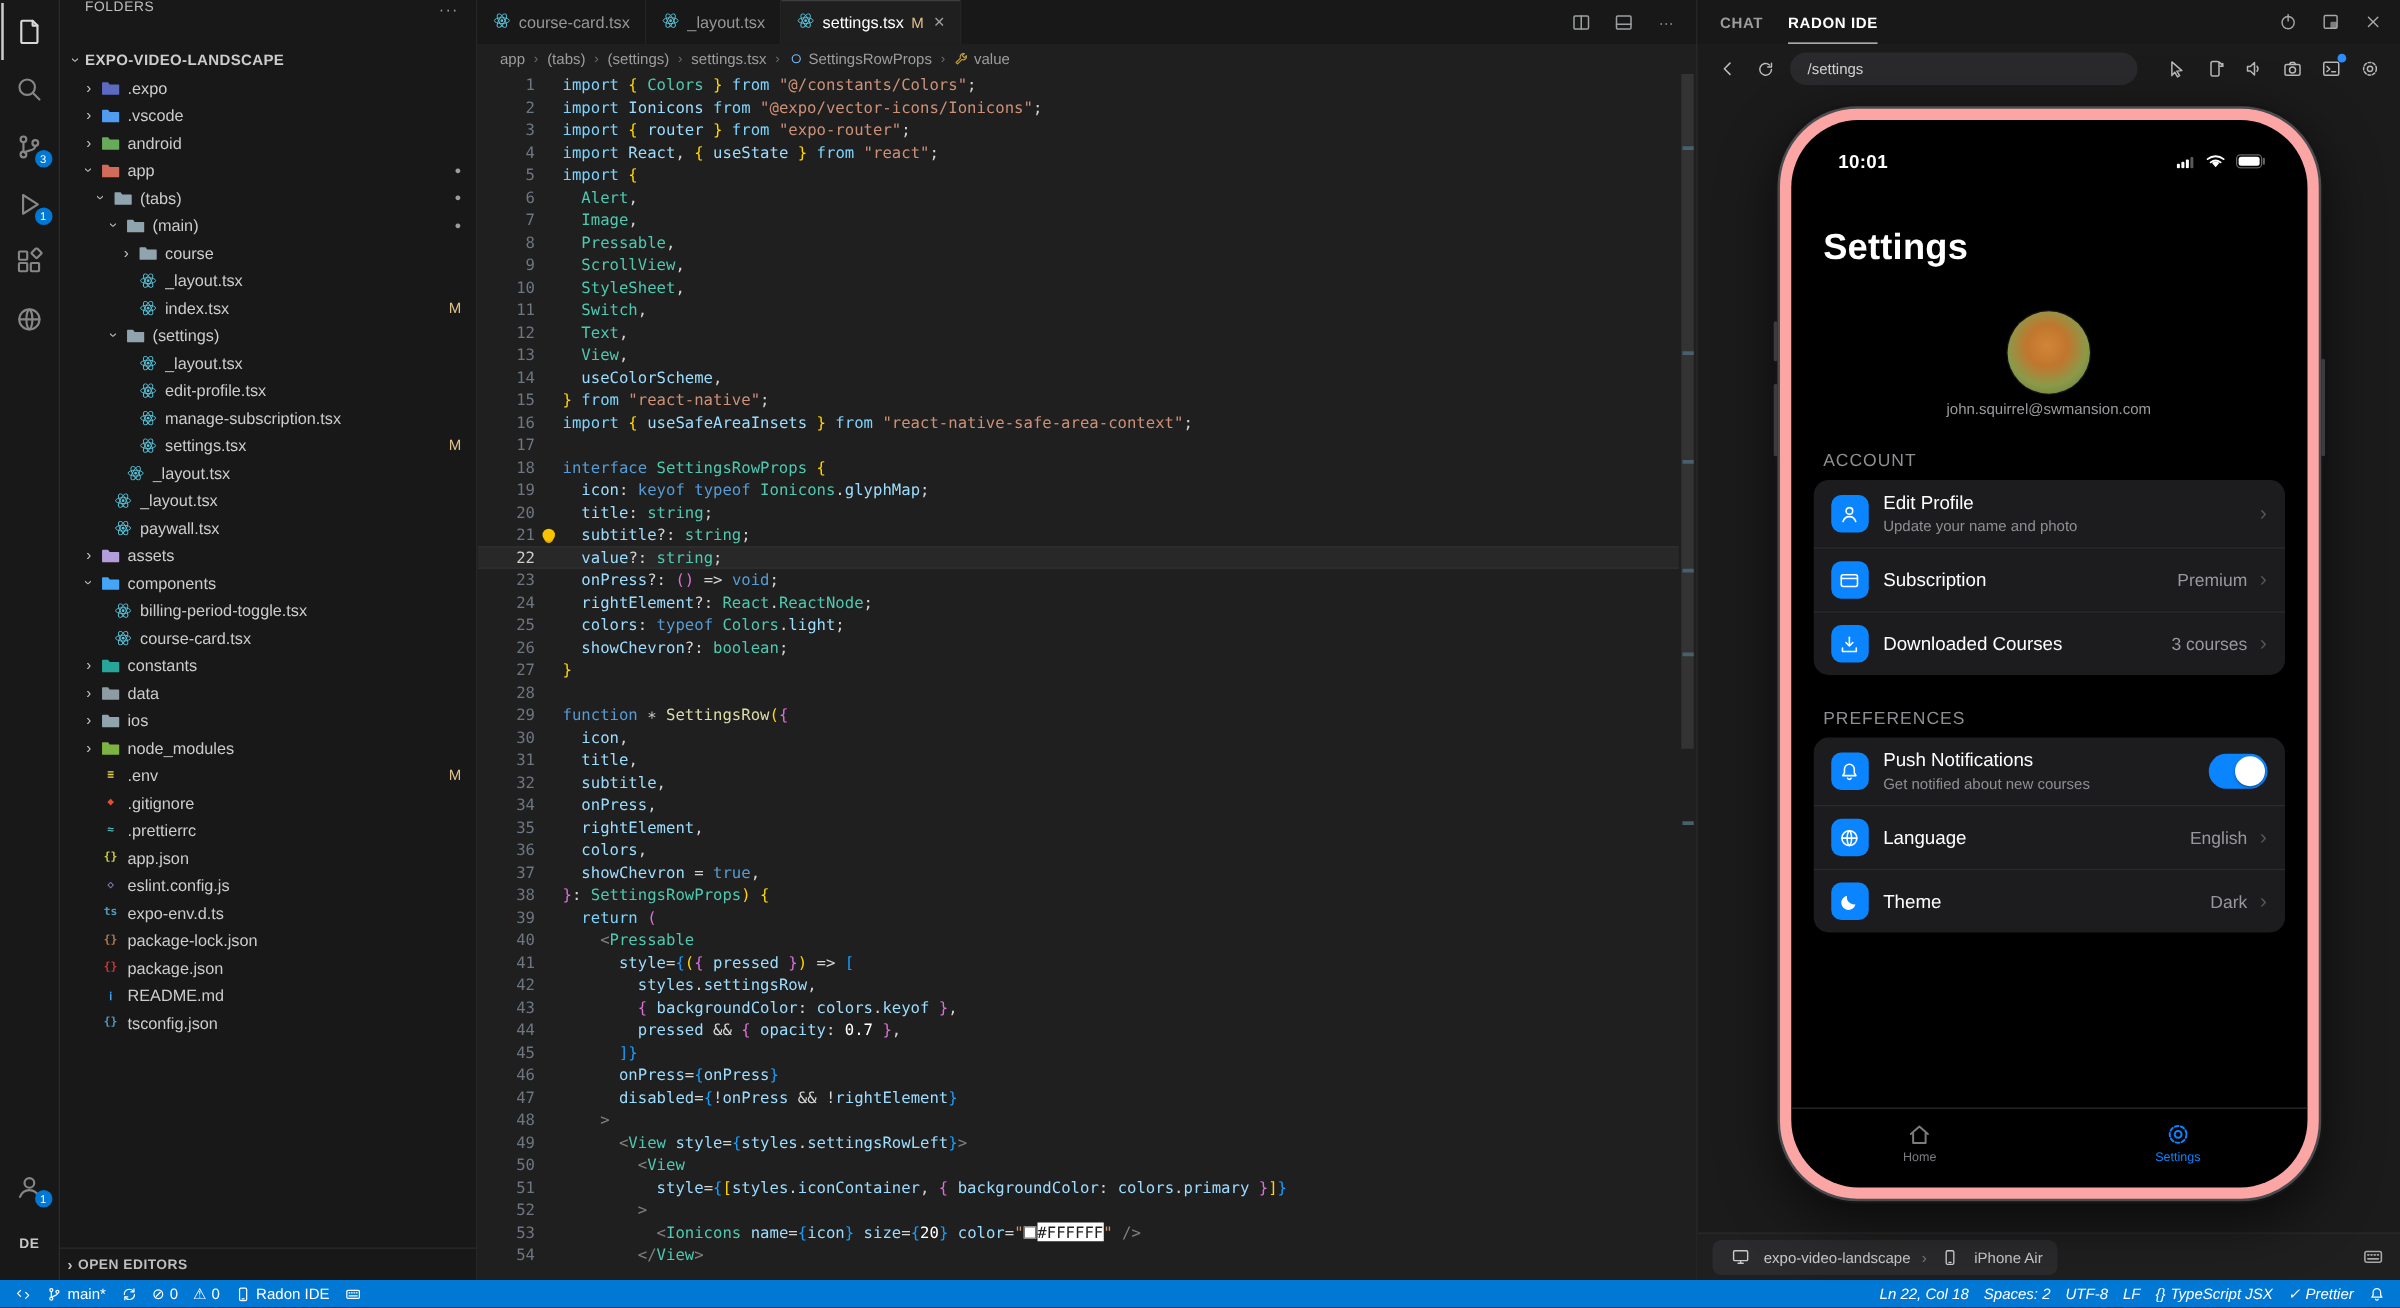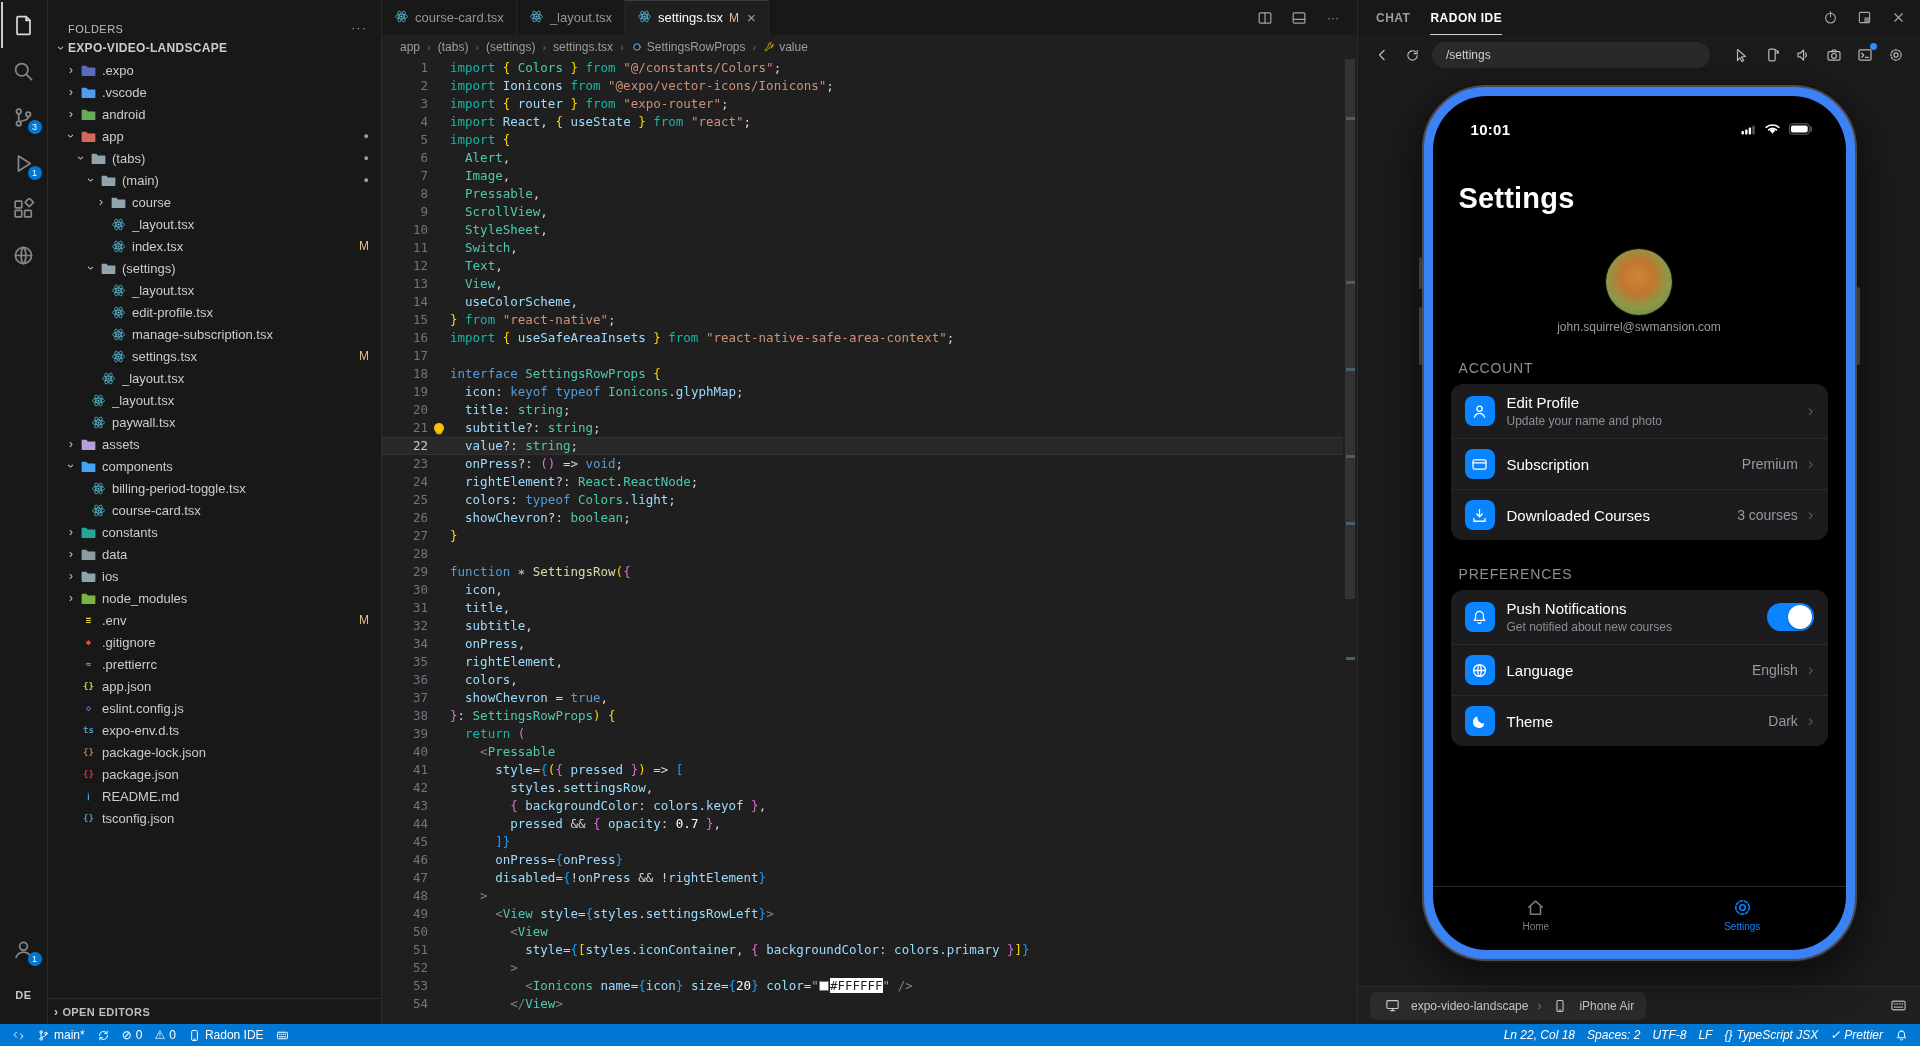--- a/index.html
+++ b/index.html
@@ -10,21 +10,21 @@
   
   .activity-bar { width:48px; background:#181818; border-right:1px solid #2b2b2b; display:flex; flex-direction:column; align-items:center; padding-top:2px; flex:none; }
   .ab-spacer { flex:1; }
   .ab-item { width:46px; height:46px; position:relative; display:flex; align-items:center; justify-content:center; color:#868686; cursor:pointer; }
   .ab-item.active { color:#d7d7d7; box-shadow:inset 2px 0 0 #cccccc; }
   .ab-badge { position:absolute; bottom:6px; right:5px; background:#0078d4; color:#fff; font-size:9px; min-width:14px; height:14px; border-radius:8px; display:flex; align-items:center; justify-content:center; padding:0 3px; }
   .ab-label { font-size:11px; font-weight:bold; color:#c8c8c8; letter-spacing:.5px; }
 
   
   .sidebar { width:334px; background:#181818; border-right:1px solid #2b2b2b; display:flex; flex-direction:column; color:#cccccc; flex:none; }
-  .sidebar-header { height:35px; flex:none; display:flex; align-items:flex-end; padding:0 14px 0 20px; font-size:11px; letter-spacing:.5px; color:#bfbfbf; }
+  .sidebar-header { height:35px; flex:none; display:flex; align-items:flex-start; padding:0 14px 0 20px; font-size:11px; letter-spacing:.5px; color:#bfbfbf; }
   .sidebar-header .sh-title { flex:1; }
   .sh-more { color:#9d9d9d; cursor:pointer; font-size:13px; letter-spacing:1px; }
   .tree { flex:1; overflow:hidden; font-size:13px; padding-top:2px; }
   .tree-row { height:22px; display:flex; align-items:center; padding-right:12px; cursor:pointer; white-space:nowrap; }
   .tree-row.root .tree-label { font-weight:bold; font-size:12px; letter-spacing:.3px; }
   .twist { width:14px; flex:none; text-align:center; color:#c5c5c5; font-size:12px; display:inline-flex; justify-content:center; }
   .twist.down { transform:rotate(90deg); }
   .ficon { width:17px; height:16px; margin:0 5px 0 2px; flex:none; display:inline-flex; align-items:center; justify-content:center; }
   .ftext { font-size:9px; font-weight:bold; font-family:"DejaVu Sans Mono",monospace; }
   .tree-label { flex:1; overflow:hidden; text-overflow:ellipsis; color:#cccccc; }
@@ -47,21 +47,21 @@
   .crumb-sep { color:#6e6e6e; font-size:11px; }
   .crumb-icon { display:inline-flex; align-items:center; }
   .code-wrap { flex:1; position:relative; overflow:hidden; font-family:"DejaVu Sans Mono",monospace; font-size:12.5px; }
   .code-line { display:flex; height:18px; line-height:18px; }
   .code-line.active { background:rgba(255,255,255,0.045); box-shadow:inset 0 1px 0 #303030, inset 0 -1px 0 #303030; }
   .gutter-num { width:46px; flex:none; text-align:right; color:#6e7681; user-select:none; }
   .code-line.active .gutter-num { color:#cccccc; }
   .bulb-slot { width:22px; flex:none; display:flex; align-items:center; justify-content:center; }
   .bulb { width:10px; height:10px; border-radius:50%; background:#f8c200; box-shadow:0 3px 0 -1.5px #d2a400; }
   .line-content { flex:1; white-space:pre; }
-  .tok-k{color:#14b8a6}.tok-b{color:#569CD6}.tok-t{color:#4EC9B0}.tok-v{color:#9CDCFE}
+  .tok-k{color:#7dd3fc}.tok-b{color:#569CD6}.tok-t{color:#4EC9B0}.tok-v{color:#9CDCFE}
   .tok-f{color:#DCDCAA}.tok-s{color:#CE9178}.tok-n{color:#ffffff}.tok-p{color:#D4D4D4}
   .tok-y{color:#FFD700}.tok-m{color:#DA70D6}.tok-u{color:#179FFF}.tok-g{color:#808080}.tok-i{color:#cccccc}
   .tok-hx{background:#ffffff;color:#1f1f1f;}
   .swatch{display:inline-block;width:10px;height:10px;background:#ffffff;border:1px solid #777;vertical-align:-1px;margin-right:1px;}
   .editor-scrollbar { position:absolute; right:0; top:0; width:14px; height:100%; background:#1f1f1f; }
   .scroll-thumb { position:absolute; top:0; left:2px; width:10px; height:56%; background:rgba(121,121,121,0.22); }
   .scroll-mark { position:absolute; right:2px; width:9px; height:3px; background:#46606c; }
 
   
   .panel { width:563px; flex:none; background:#1b1b1b; border-left:1px solid #2b2b2b; display:flex; flex-direction:column; }
@@ -70,21 +70,21 @@
   .panel-tab.active { color:#ffffff; box-shadow:inset 0 -1px 0 #d7d7d7; }
   .panel-header-actions { margin-left:auto; display:flex; gap:14px; color:#a8a8a8; align-items:center; }
   .icon-btn { position:relative; width:20px; height:20px; display:flex; align-items:center; justify-content:center; cursor:pointer; }
   .icon-dot { position:absolute; top:-2px; right:-2px; width:7px; height:7px; border-radius:50%; background:#2b8eff; }
   .panel-toolbar { height:40px; flex:none; display:flex; align-items:center; gap:10px; padding:0 14px; color:#bdbdbd; }
   .url-bar { width:278px; height:26px; background:#2a2a2d; border-radius:13px; display:flex; align-items:center; padding:0 14px; font-size:12px; color:#d2d2d2; cursor:text; }
   .toolbar-icons { margin-left:auto; display:flex; gap:11px; align-items:center; color:#b8b8b8; }
   .phone-stage { flex:1; min-height:0; display:flex; justify-content:center; align-items:flex-start; padding-top:10px; }
 
   
-  .phone { width:435px; height:876px; background:#3b82f6; border-radius:64px; border:2px solid #4c4c50; box-shadow:0 0 0 2px #151515, 0 14px 44px rgba(0,0,0,.65); position:relative; padding:9px; flex:none; }
+  .phone { width:435px; height:876px; background:#fca5a5; border-radius:64px; border:2px solid #4c4c50; box-shadow:0 0 0 2px #151515, 0 14px 44px rgba(0,0,0,.65); position:relative; padding:9px; flex:none; }
   .phone-btn { position:absolute; background:#3c3c3f; border-radius:2px; width:3px; }
   .pb-l1 { left:-5px; top:170px; height:32px; }
   .pb-l2 { left:-5px; top:220px; height:58px; }
   .pb-r1 { right:-5px; top:200px; height:78px; }
   .screen { width:100%; height:100%; background:#000; border-radius:54px; overflow:hidden; display:flex; flex-direction:column; color:#fff; }
   .p-status { height:52px; flex:none; display:flex; align-items:center; padding:14px 32px 0 38px; }
   .p-time { font-size:15px; font-weight:bold; letter-spacing:.3px; }
   .p-status-right { margin-left:auto; display:flex; align-items:center; gap:7px; }
   .p-title { font-size:29px; font-weight:bold; margin:34px 0 0 26px; letter-spacing:.2px; }
   .p-avatar { width:66px; height:66px; border-radius:50%; margin:34px auto 0; background:radial-gradient(circle at 48% 42%, #d08638 0%, #c1762e 32%, #8a9a4a 62%, #5f7434 100%); box-shadow:0 0 0 1px rgba(255,255,255,.08); }

